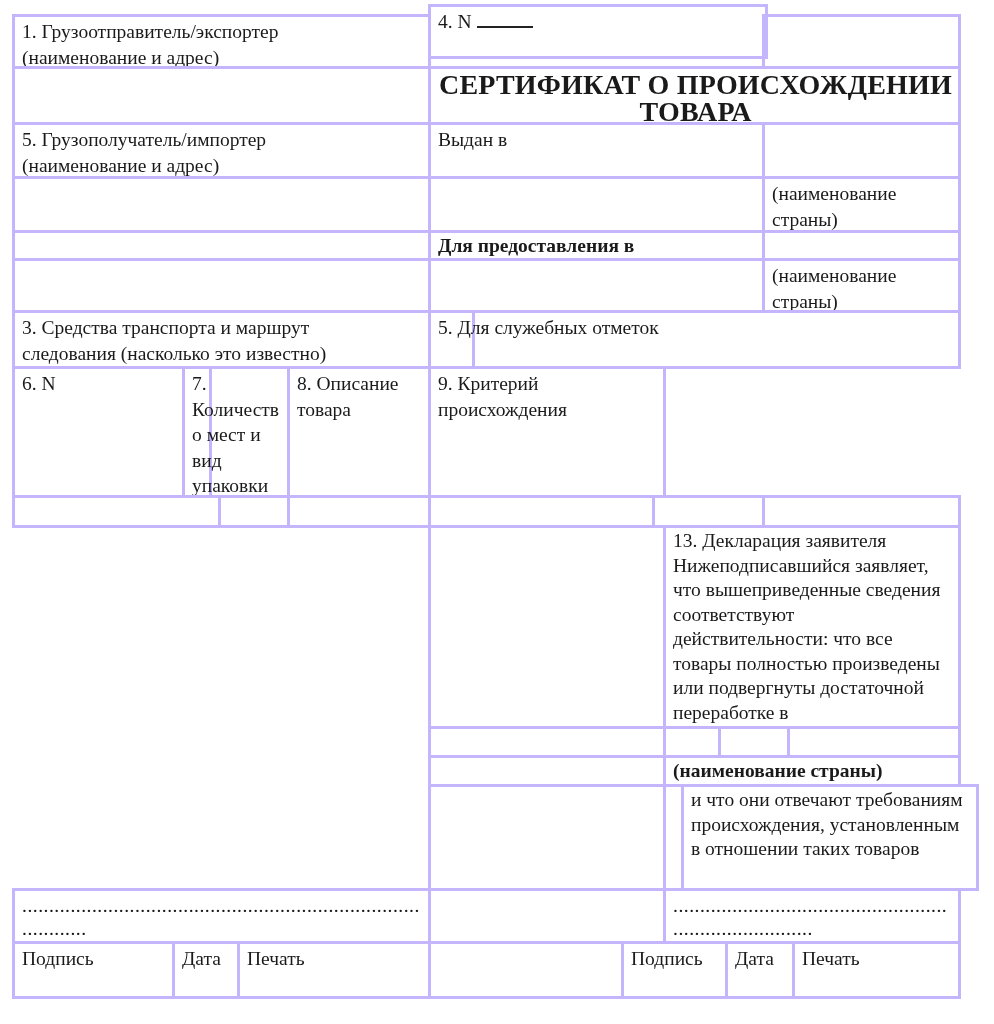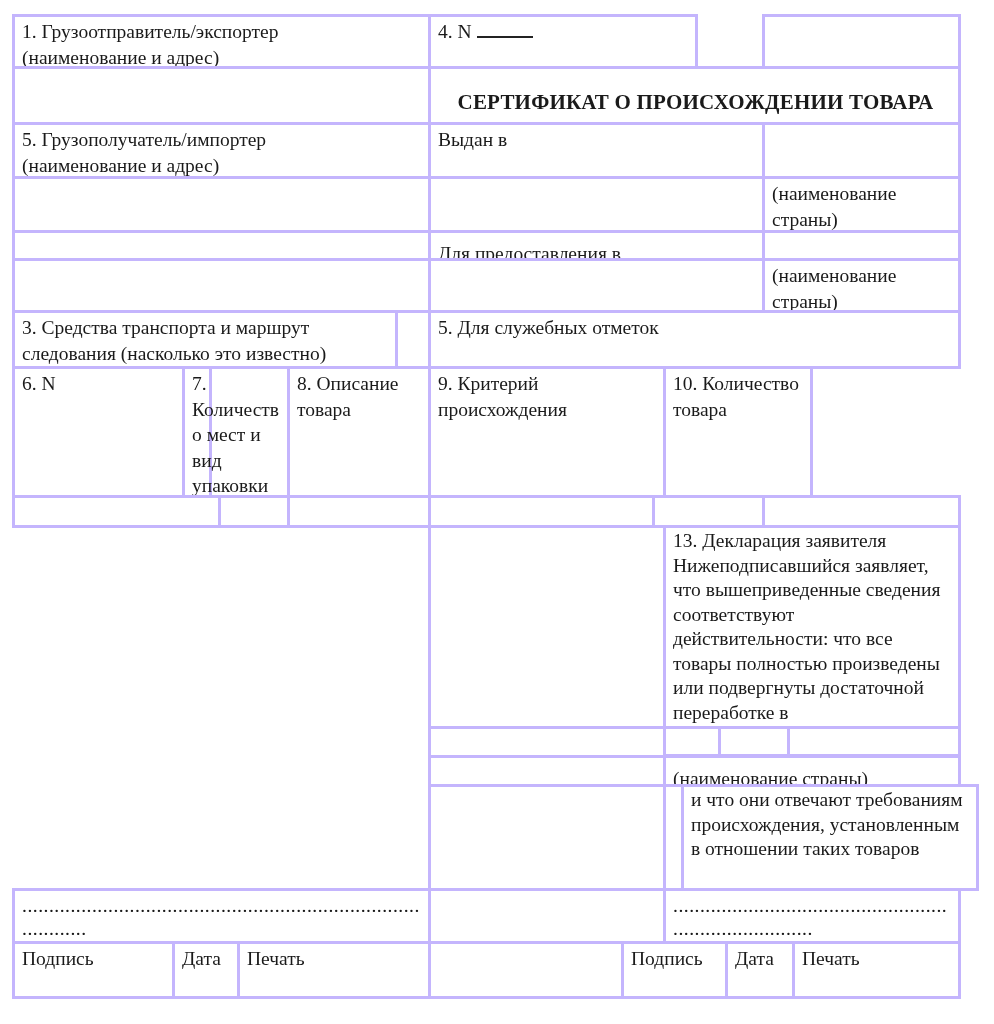--- a/index.html
+++ b/index.html
@@ -18,26 +18,26 @@
     border:3px solid #c4b5fd;
     padding:2px 5px 1px 7px;
     font-size:19.5px;
     line-height:25.5px;
     overflow:hidden;
     background:transparent;
   }
   .ttl{
     text-align:center;
     font-weight:bold;
-    font-size:21px;
+    font-size:28px;
     line-height:26.5px;
-    padding-top:20px;
+    padding-top:3px;
     letter-spacing:0.2px;
   }
-  .tight{line-height:22px;padding-top:10px;}
+  .tight{line-height:22px;padding-top:2px;font-weight:bold;}
   .cert{line-height:24.5px;padding-top:1px;}
   .wrapany{overflow-wrap:anywhere;word-break:break-word;}
   .blank{
     display:inline-block;
     width:56px;
     border-bottom:2.6px solid #232323;
     height:16px;
     margin-left:5px;
   }
   .dots{
@@ -52,21 +52,21 @@
 </style>
 </head>
 <body>
 
 <div class="page">
 
   <div class="c" style="left:12px;top:14px;width:419px;height:55px">
     <span class="line">1. Грузоотправитель/экспортер</span>
     <span class="line">(наименование и адрес)</span>
   </div>
-  <div class="c" style="left:428px;top:14px;width:270px;height:55px">
+  <div class="c" style="left:428px;top:4px;width:340px;height:55px">
     <span>4. N</span><span class="blank"></span>
   </div>
   <div class="c" style="left:762px;top:14px;width:199px;height:55px"></div>
 
   <div class="c" style="left:12px;top:66px;width:419px;height:59px"></div>
   <div class="c ttl" style="left:428px;top:66px;width:533px;height:59px">
     <span class="line">СЕРТИФИКАТ О ПРОИСХОЖДЕНИИ ТОВАРА</span>
     <span class="line">ФОРМА СТ-9</span>
   </div>
 
@@ -88,44 +88,43 @@
   <div class="c tight" style="left:428px;top:230px;width:337px;height:31px">Для предоставления в</div>
   <div class="c tight" style="left:762px;top:230px;width:199px;height:31px"></div>
 
   <div class="c" style="left:12px;top:258px;width:419px;height:55px"></div>
   <div class="c" style="left:428px;top:258px;width:337px;height:55px"></div>
   <div class="c" style="left:762px;top:258px;width:199px;height:55px">
     <span class="line">(наименование</span>
     <span class="line">страны)</span>
   </div>
 
-  <div class="c" style="left:12px;top:310px;width:386px;height:59px">
+  <div class="c" style="left:12px;top:310px;width:463px;height:59px">
     <span class="line">3. Средства транспорта и маршрут</span>
     <span class="line">следования (насколько это известно)</span>
   </div>
   <div class="c" style="left:428px;top:310px;width:533px;height:59px">5. Для служебных отметок</div>
 
   <div class="c" style="left:12px;top:366px;width:200px;height:132px">6. N</div>
   <div class="c" style="left:182px;top:366px;width:108px;height:132px">
     <span class="line">7.</span>
     <span class="line wrapany">Количество мест и вид упаковки</span>
   </div>
   <div class="c" style="left:287px;top:366px;width:144px;height:132px">8. Описание товара</div>
   <div class="c" style="left:428px;top:366px;width:238px;height:132px">9. Критерий происхождения</div>
-  <div class="c" style="left:663px;top:366px;width:150px;height:132px">10. Количество товара</div>
 
   <div class="c" style="left:12px;top:495px;width:209px;height:33px"></div>
   <div class="c" style="left:218px;top:495px;width:72px;height:33px"></div>
   <div class="c" style="left:287px;top:495px;width:144px;height:33px"></div>
   <div class="c" style="left:428px;top:495px;width:227px;height:33px"></div>
   <div class="c" style="left:652px;top:495px;width:113px;height:33px"></div>
   <div class="c" style="left:762px;top:495px;width:199px;height:33px"></div>
 
   <div class="c" style="left:428px;top:525px;width:238px;height:204px"></div>
-  <div class="c cert" style="left:663px;top:525px;width:298px;height:232px">
+  <div class="c cert" style="left:663px;top:525px;width:298px;height:204px">
     <span class="line">13. Декларация заявителя</span>
     <span class="line">Нижеподписавшийся заявляет, что вышеприведенные сведения соответствуют действительности: что все товары полностью произведены или подвергнуты достаточной переработке в</span>
   </div>
 
   <div class="c" style="left:428px;top:726px;width:238px;height:32px"></div>
   <div class="c" style="left:663px;top:726px;width:58px;height:32px"></div>
   <div class="c" style="left:718px;top:726px;width:72px;height:32px"></div>
   <div class="c" style="left:787px;top:726px;width:174px;height:32px"></div>
 
   <div class="c tight" style="left:428px;top:755px;width:238px;height:32px"></div>

